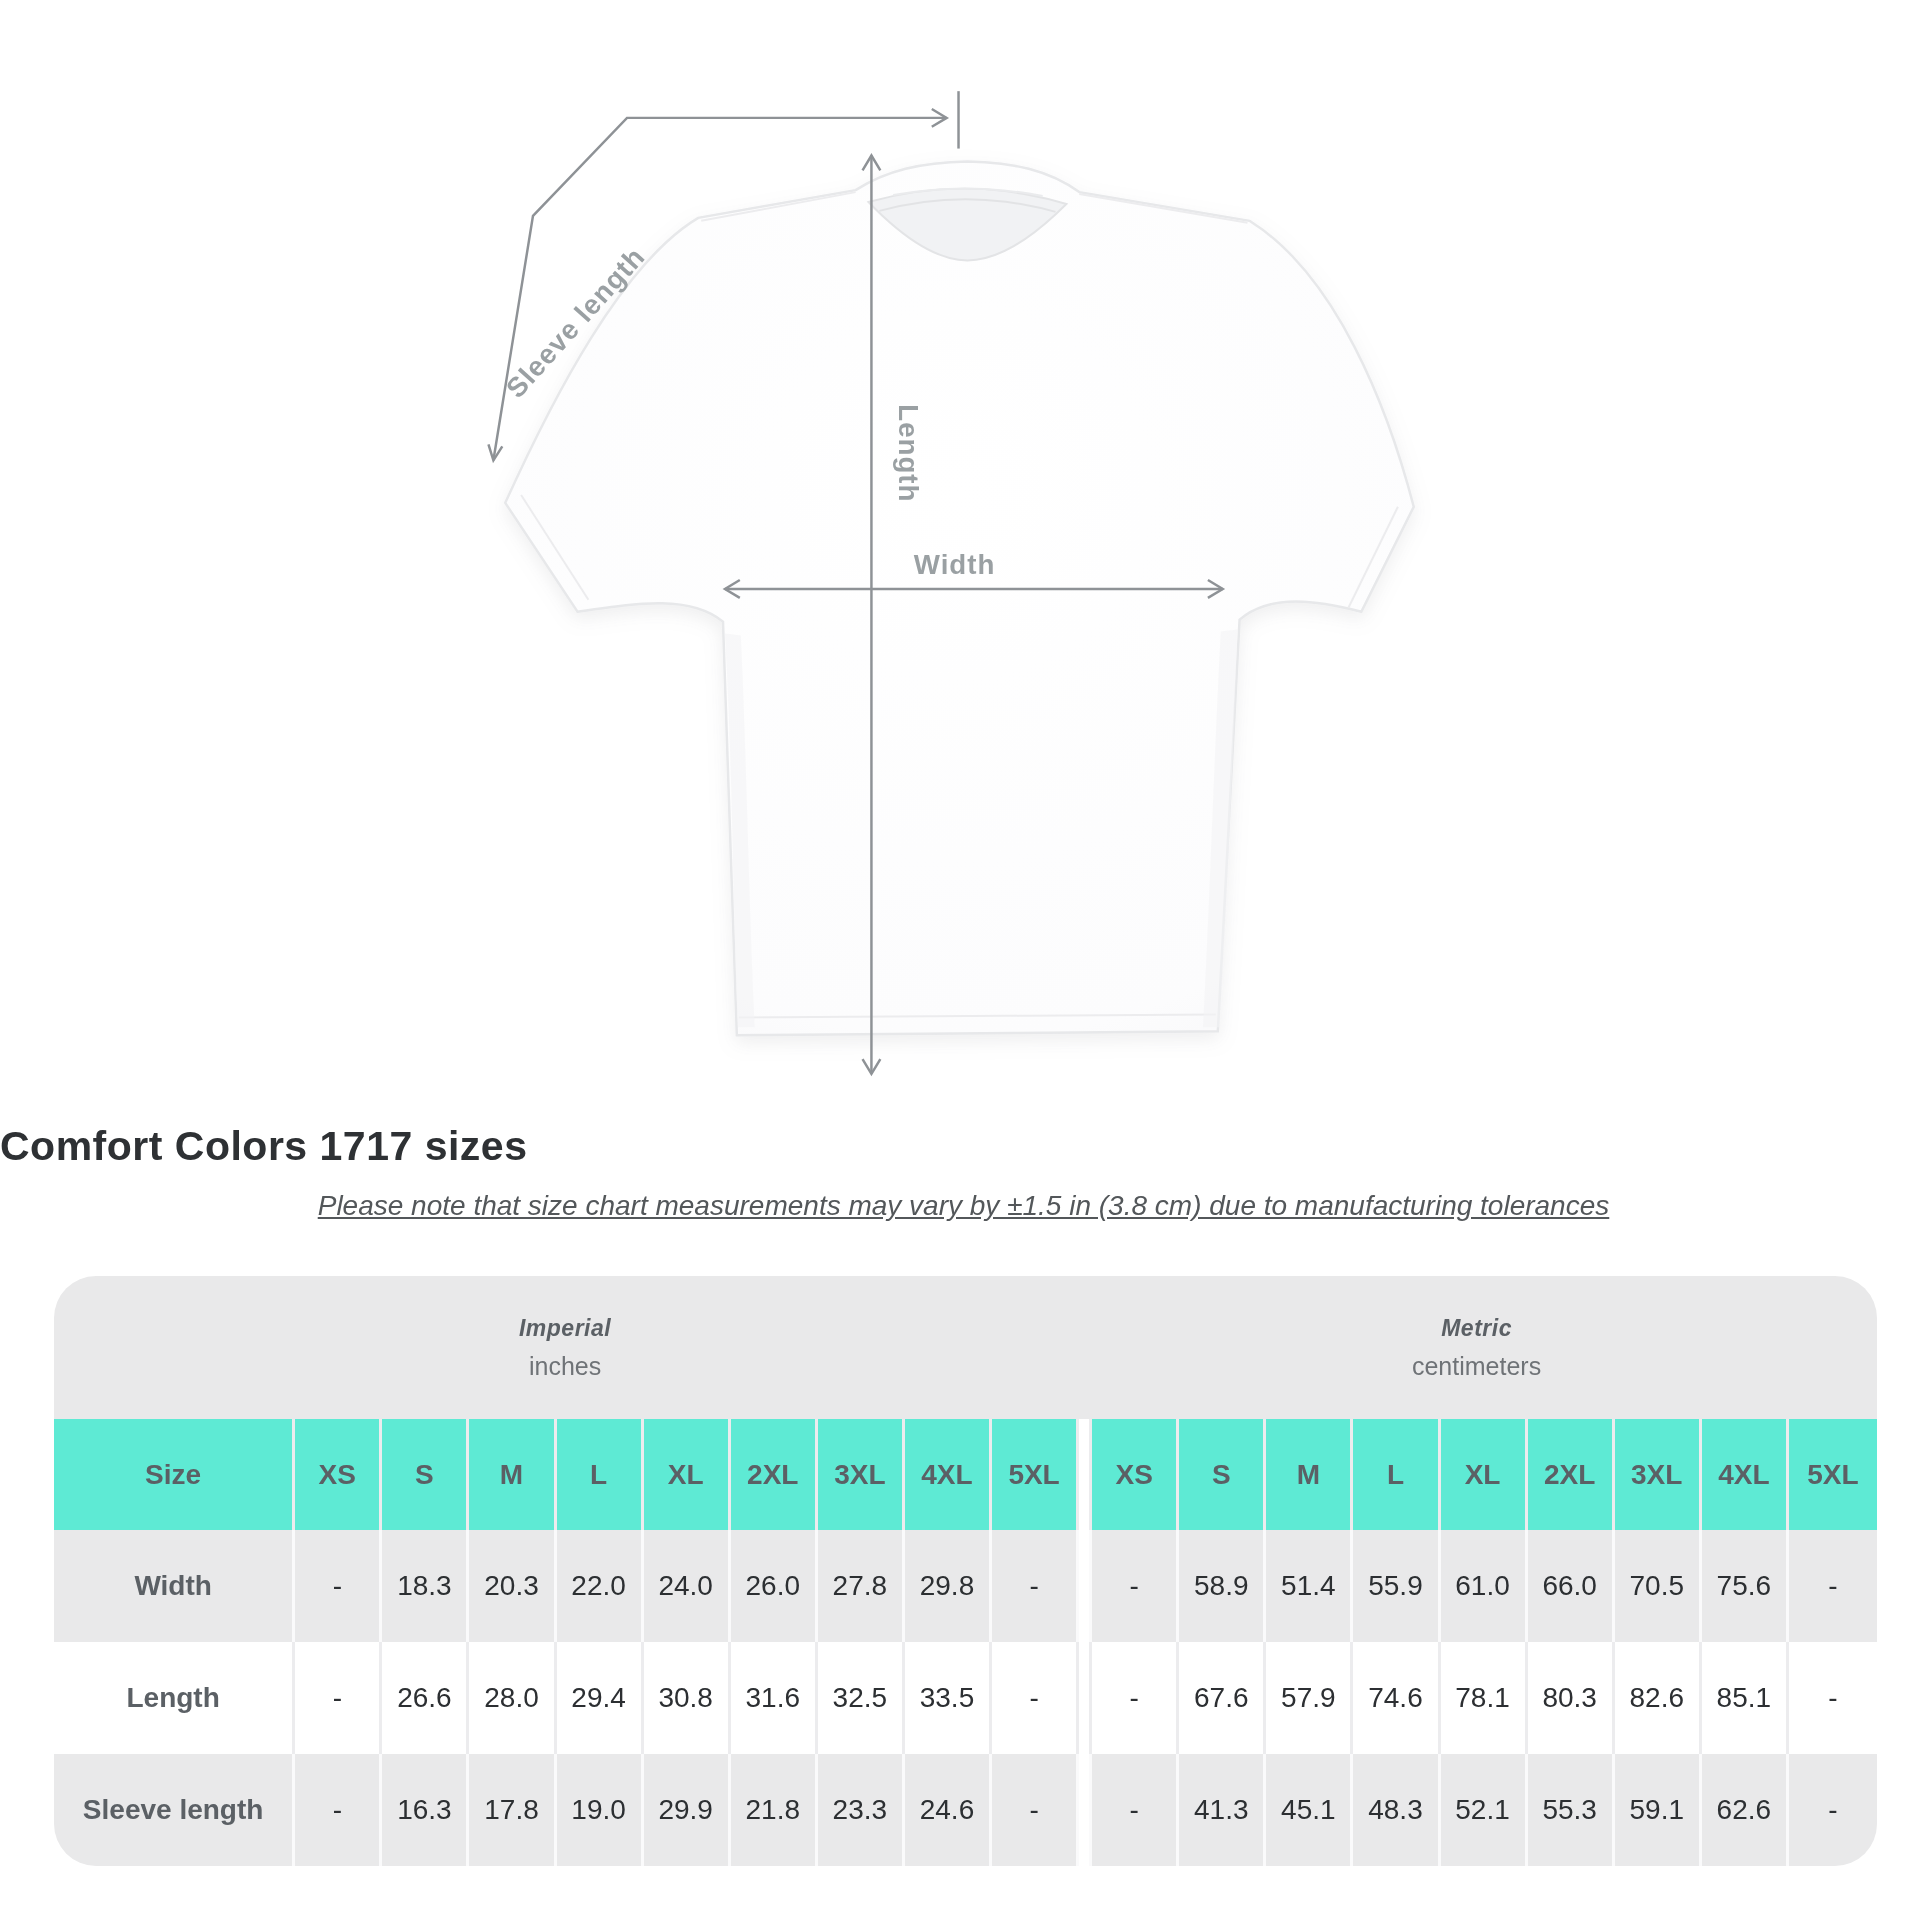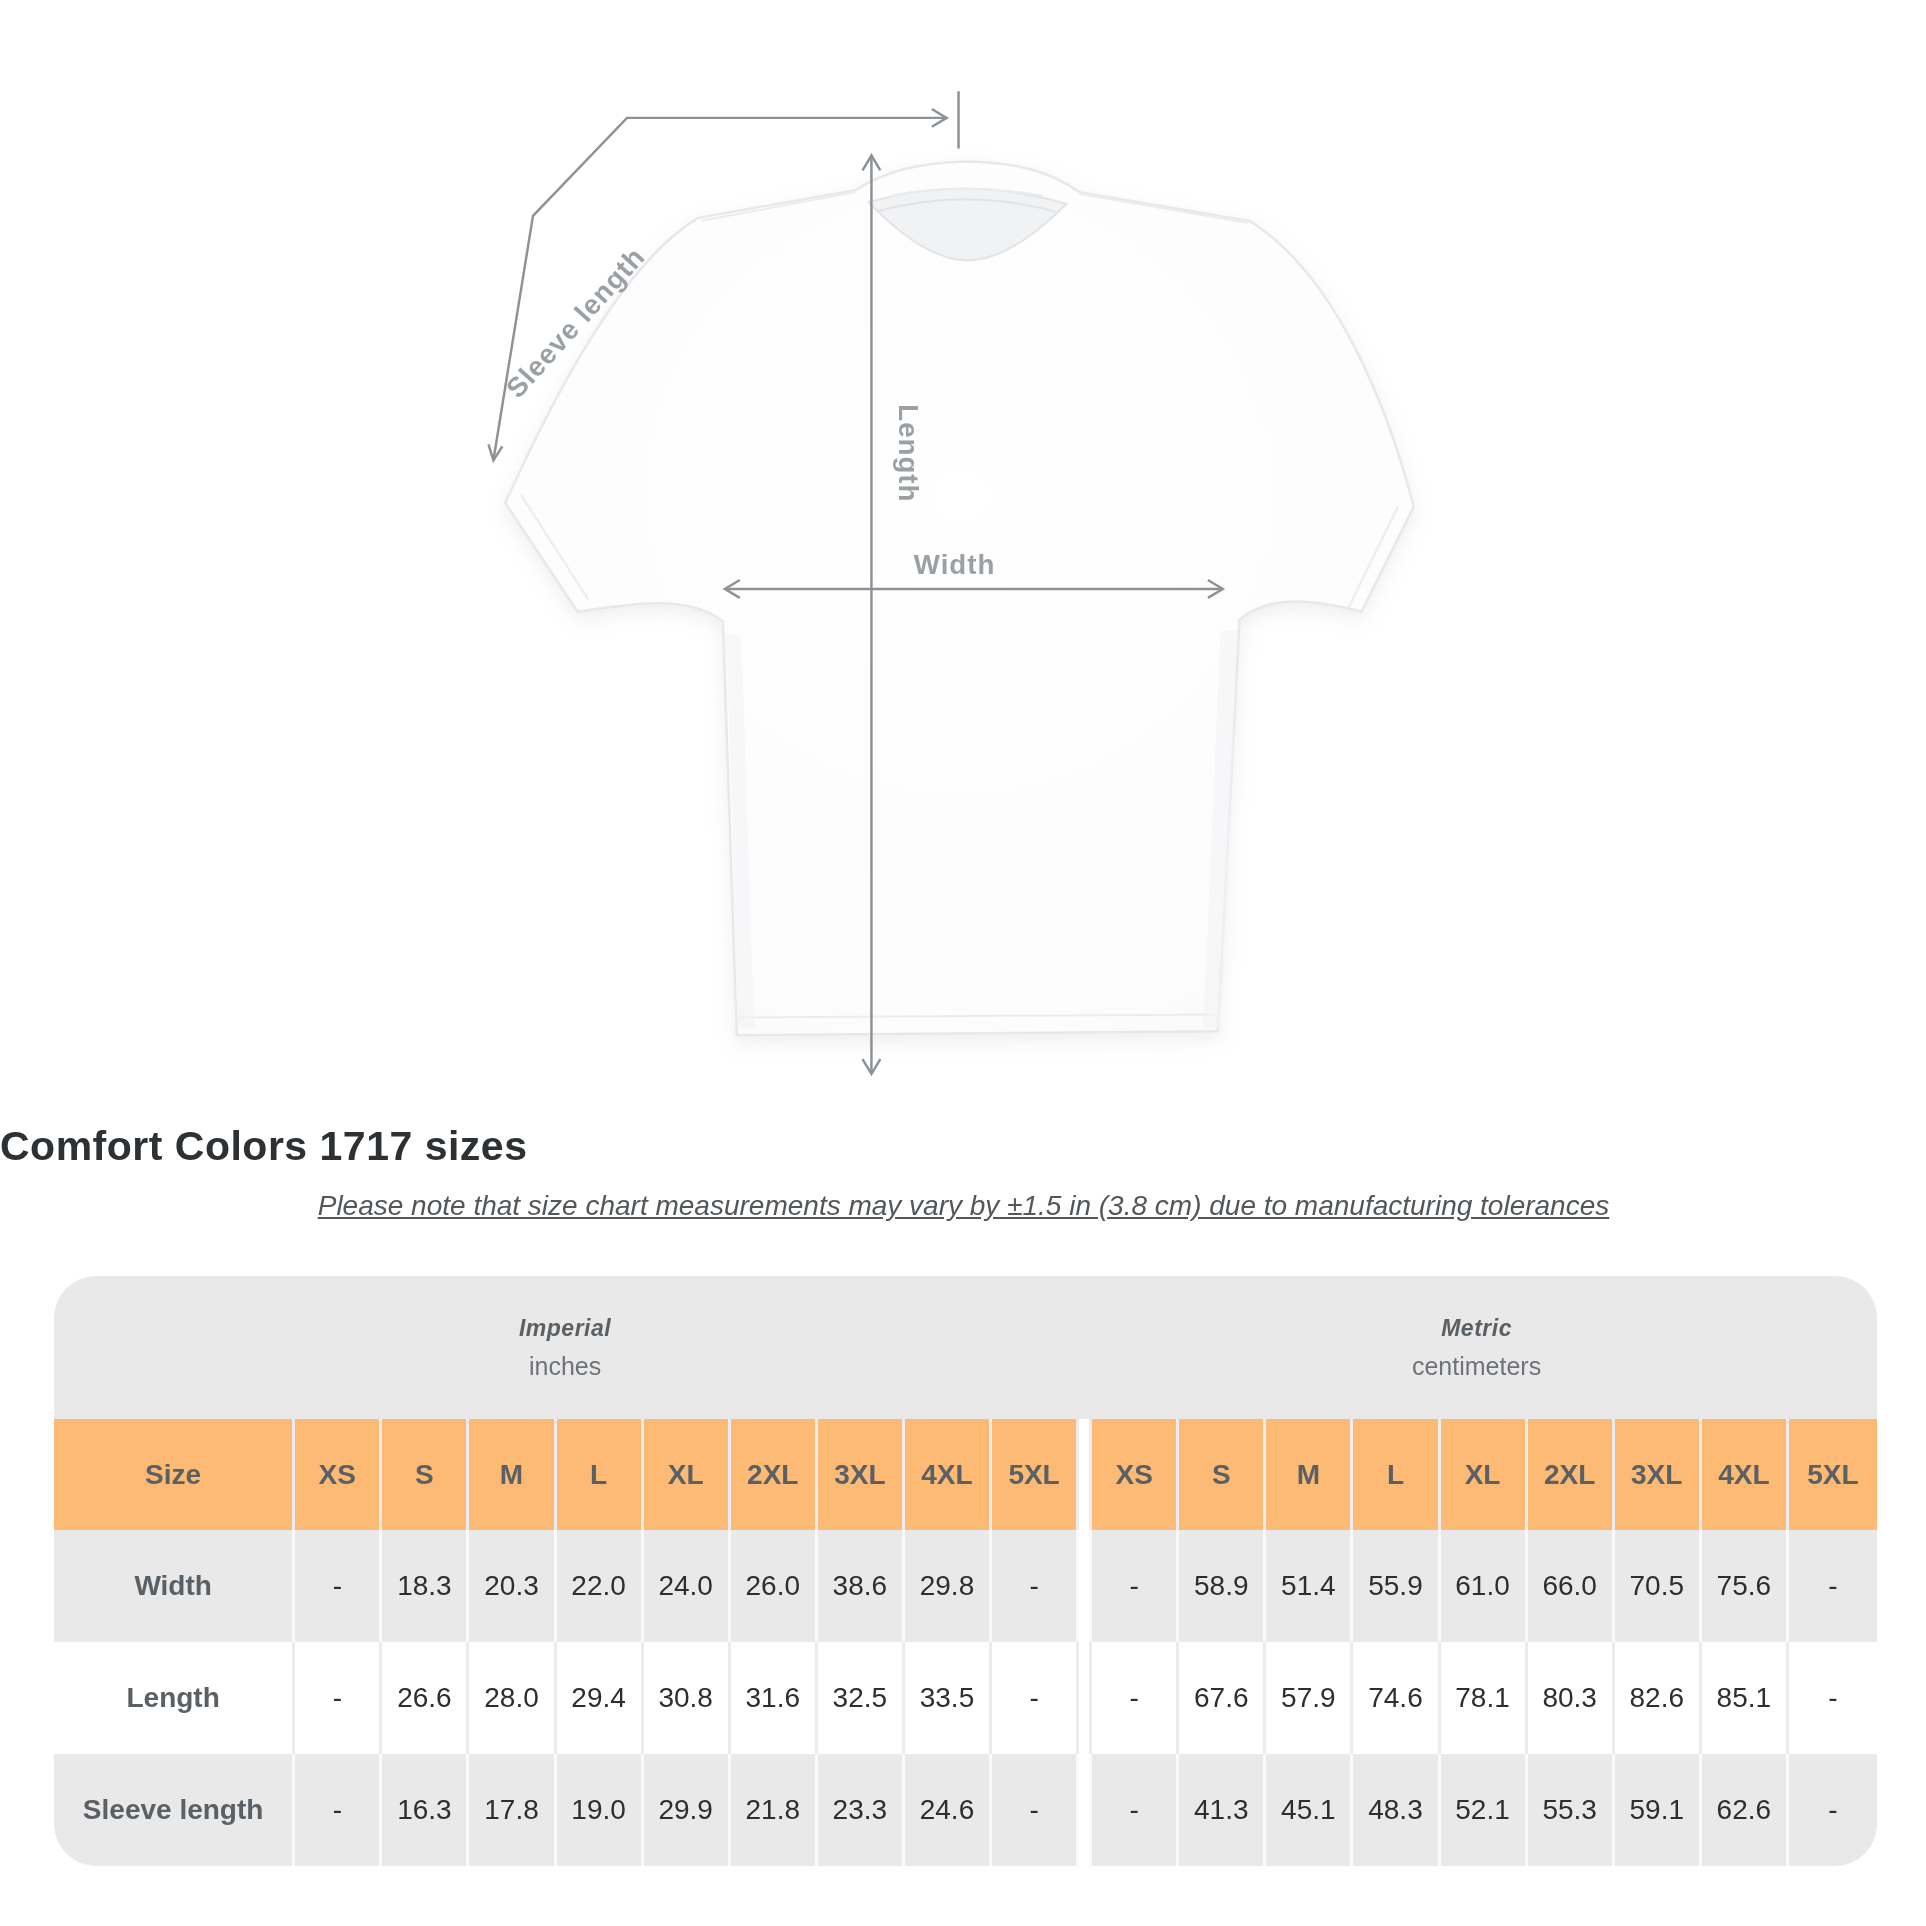--- a/index.html
+++ b/index.html
@@ -24,21 +24,21 @@
   table.size-table{border-collapse:separate;border-spacing:0;table-layout:fixed;width:1823px;}
   .size-table th,.size-table td{padding:0;margin:0;text-align:center;vertical-align:middle;font-weight:normal;}
   tr.sec-row{height:143px;}
   tr.head-row{height:111px;}
   tbody.body-rows tr{height:112px;}
   .sec{background:#e9e9ea;}
   .sec-imperial{border-top-left-radius:42px;}
   .sec-metric{border-top-right-radius:42px;}
   .sec-name{font-size:23px;font-weight:bold;font-style:italic;color:#5b6065;letter-spacing:0.5px;}
   .sec-unit{font-size:25px;color:#6f7377;margin-top:10px;}
-  tr.head-row th{background:#fdba74;font-size:28px;font-weight:bold;color:#5b6065;border-left:3px solid #ececee;}
+  tr.head-row th{background:#5eead4;font-size:28px;font-weight:bold;color:#5b6065;border-left:3px solid #ececee;}
   tr.head-row th:first-child{border-left:none;}
   .body-rows th.c-label{font-size:28px;font-weight:bold;color:#5b6065;}
   .body-rows td.c-val{font-size:28px;color:#2c2f32;}
   .body-rows tr.gray th,.body-rows tr.gray td{background:#e9e9ea;border-left:3px solid #fafafb;}
   .body-rows tr.white th,.body-rows tr.white td{background:#ffffff;border-left:3px solid #ececee;}
   .body-rows tr th:first-child{border-left:none;}
   .size-table .c-gap{background:#ffffff !important;}
   .body-rows tr:last-child th:first-child{border-bottom-left-radius:42px;}
   .body-rows tr:last-child td:last-child{border-bottom-right-radius:42px;}
 </style>
@@ -181,21 +181,21 @@
       </thead>
       <tbody class="body-rows">
           <tr class="gray">
             <th class="c-label">Width</th>
             <td class="c-val">-</td>
             <td class="c-val">18.3</td>
             <td class="c-val">20.3</td>
             <td class="c-val">22.0</td>
             <td class="c-val">24.0</td>
             <td class="c-val">26.0</td>
-            <td class="c-val">38.6</td>
+            <td class="c-val">27.8</td>
             <td class="c-val">29.8</td>
             <td class="c-val">-</td>
             <td class="c-gap"></td>
             <td class="c-val">-</td>
             <td class="c-val">58.9</td>
             <td class="c-val">51.4</td>
             <td class="c-val">55.9</td>
             <td class="c-val">61.0</td>
             <td class="c-val">66.0</td>
             <td class="c-val">70.5</td>

